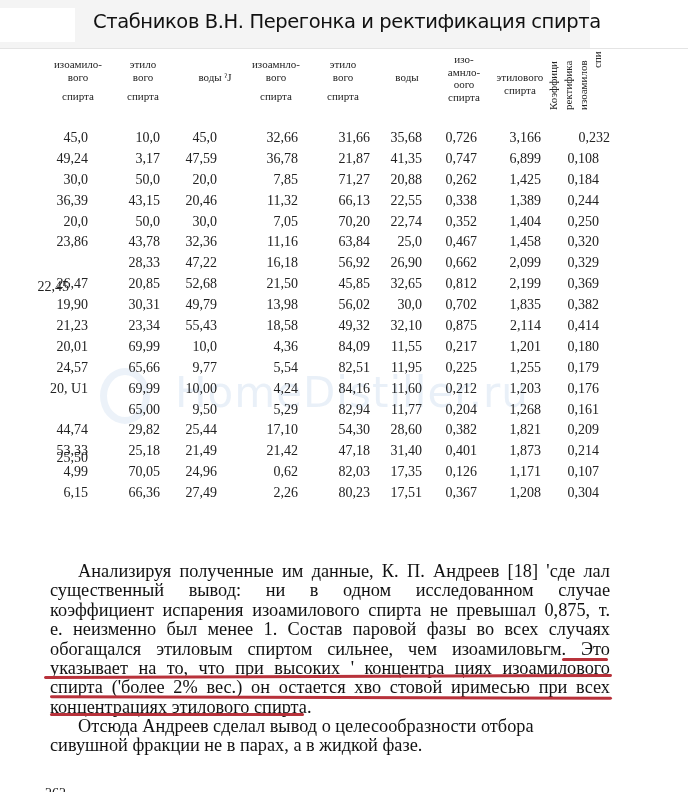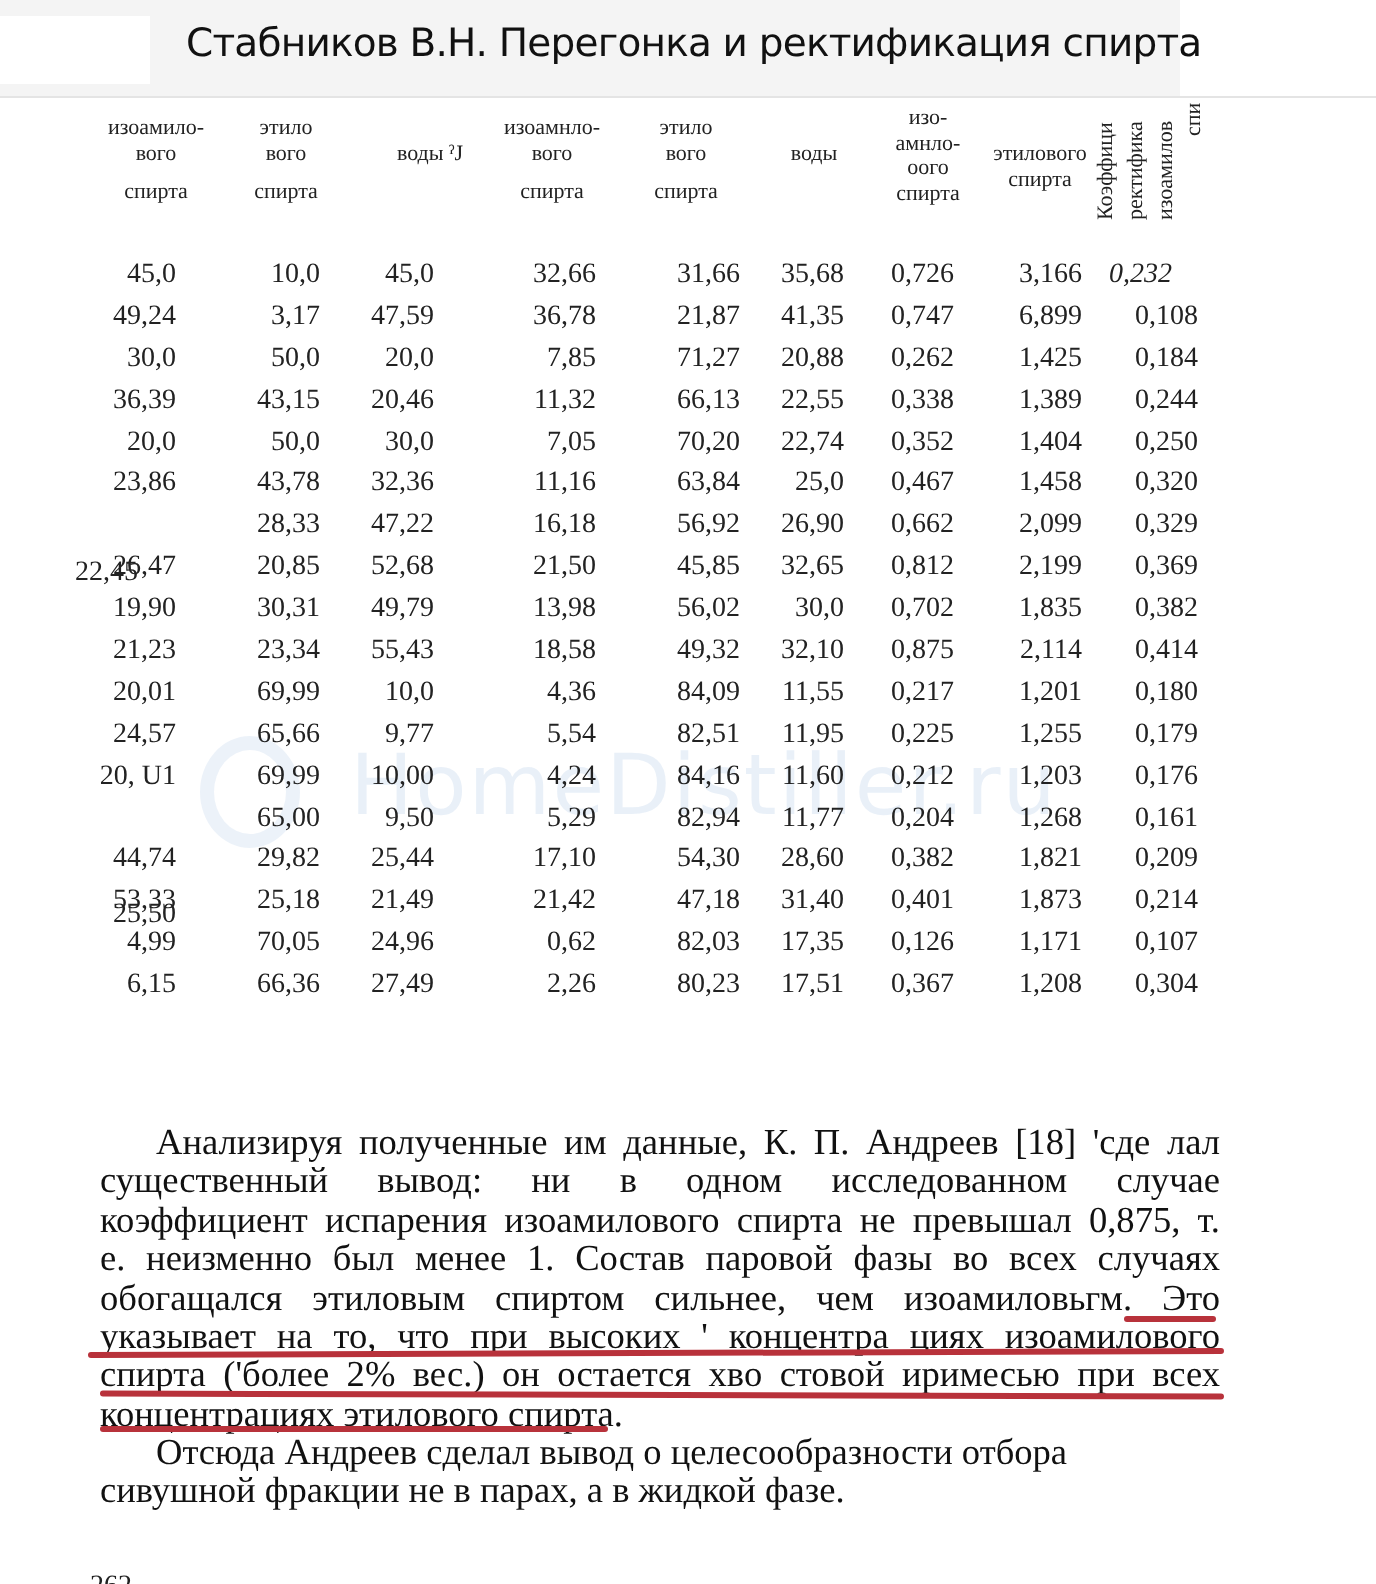--- a/index.html
+++ b/index.html
@@ -118,21 +118,21 @@
 <div class="tbl" id="tbl">
     <div class="row">
       <span class="cell" style="right: 600px;">45,0</span>
       <span class="cell" style="right: 528px;">10,0</span>
       <span class="cell" style="right: 471px;">45,0</span>
       <span class="cell" style="right: 390px;">32,66</span>
       <span class="cell" style="right: 318px;">31,66</span>
       <span class="cell" style="right: 266px;">35,68</span>
       <span class="cell" style="right: 211px;">0,726</span>
       <span class="cell" style="right: 147px;">3,166</span>
-      <span class="cell" style="right: 102px; font-style: italic;">0,232</span>
+      <span class="cell" style="right: 78px;">0,232</span>
     </div>
     <div class="row">
       <span class="cell" style="right: 600px;">49,24</span>
       <span class="cell" style="right: 528px;">3,17</span>
       <span class="cell" style="right: 471px;">47,59</span>
       <span class="cell" style="right: 390px;">36,78</span>
       <span class="cell" style="right: 318px;">21,87</span>
       <span class="cell" style="right: 266px;">41,35</span>
       <span class="cell" style="right: 211px;">0,747</span>
       <span class="cell" style="right: 147px;">6,899</span>

